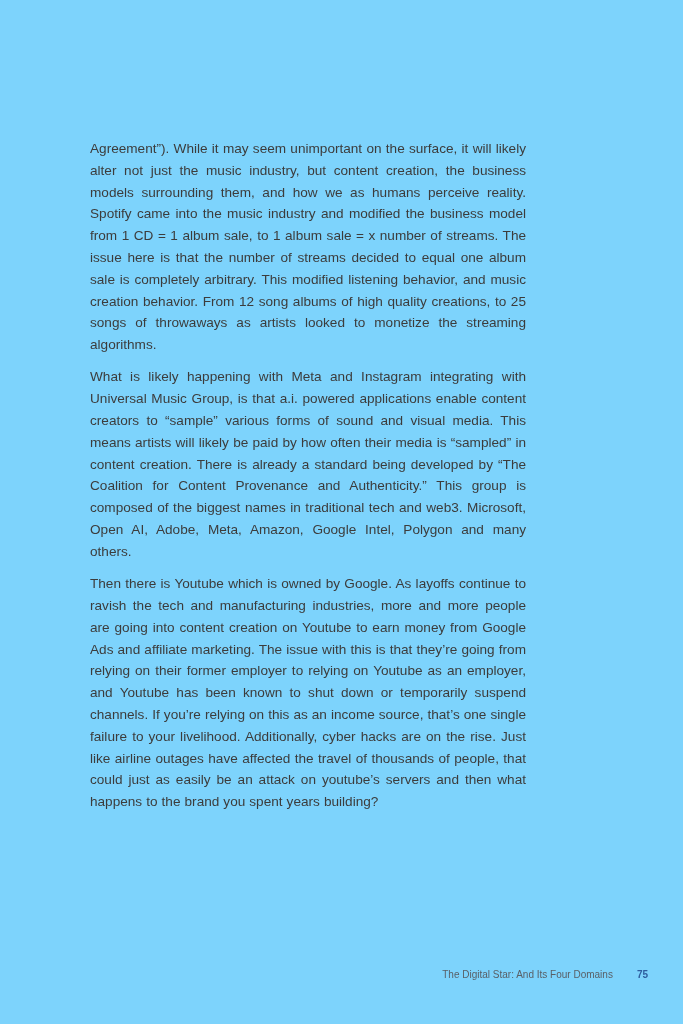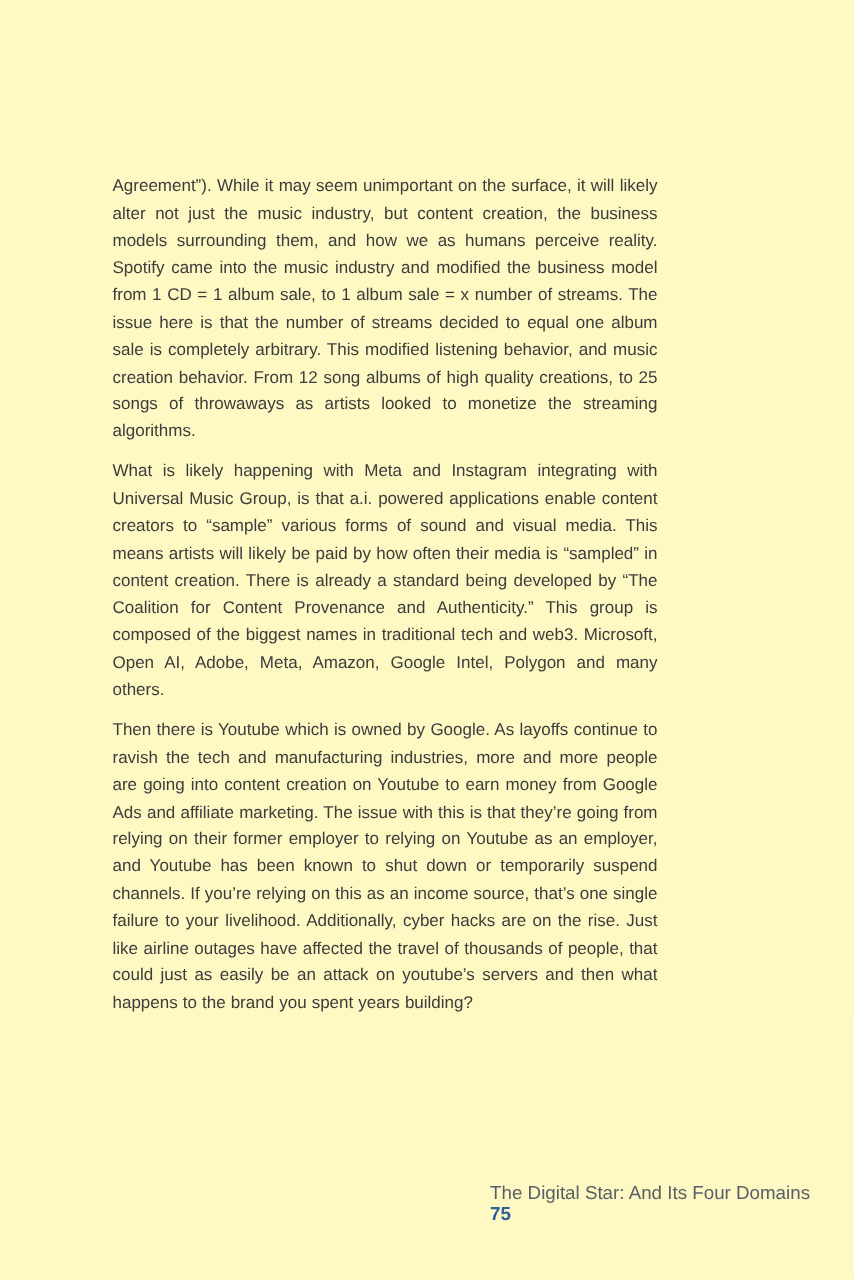--- a/index.html
+++ b/index.html
@@ -4,21 +4,21 @@
 <style>
   html, body {
     margin: 0;
     padding: 0;
     background: #ffffff;
   }
   .page {
     position: relative;
     width: 683px;
     height: 1024px;
-    background: #fef9c3;
+    background: #7dd3fc;
     font-family: "Liberation Sans", "DejaVu Sans", sans-serif;
     box-sizing: border-box;
     overflow: hidden;
   }
   .text-block {
     position: absolute;
     left: 90px;
     top: 138px;
     width: 436px;
     color: #3c3c3c;
@@ -29,23 +29,22 @@
   .text-block p {
     margin: 0 0 10.5px 0;
     word-spacing: 0.02em;
   }
   .footer {
     position: absolute;
     right: 35px;
     bottom: 44px;
     display: flex;
     align-items: baseline;
-    gap: 0;
-    font-size: 15px;
-    flex-direction: column;
+    gap: 24px;
+    font-size: 10px;
   }
   .footer-title {
     color: #595f66;
   }
   .footer-page {
     color: #2e5e9e;
     font-weight: bold;
   }
 </style>
 </head>

